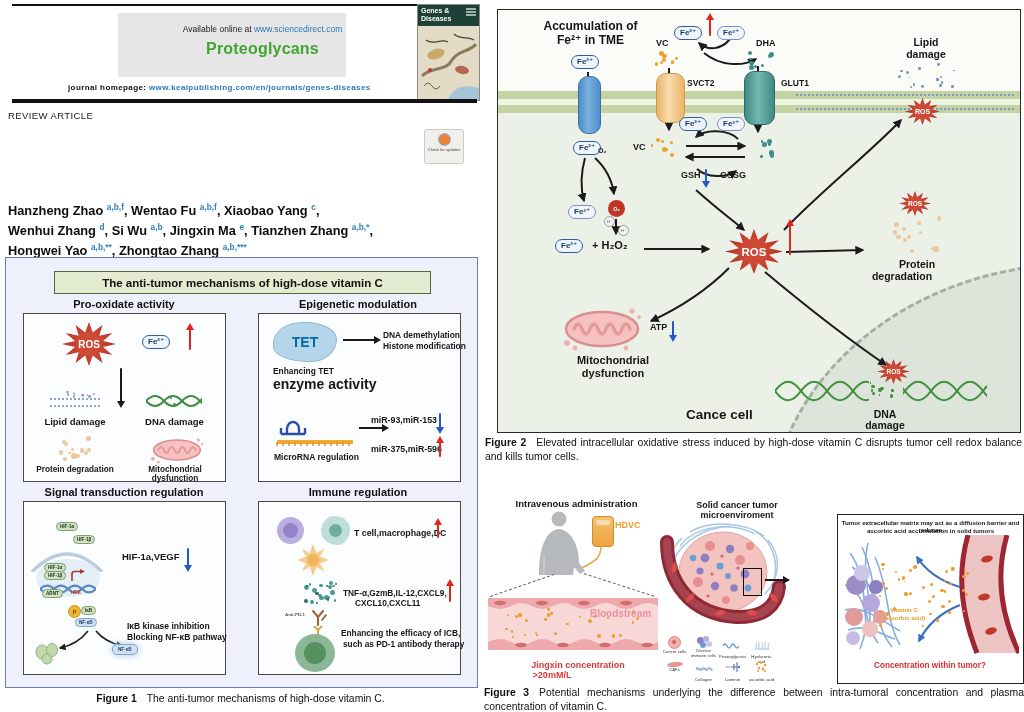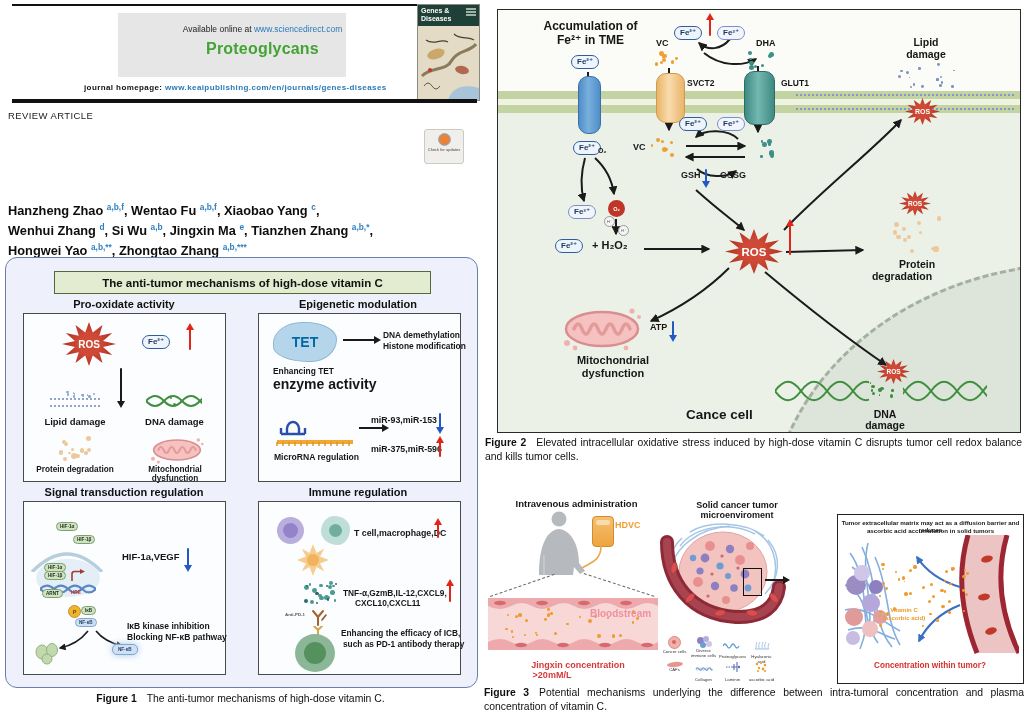--- a/index.html
+++ b/index.html
@@ -26,21 +26,21 @@
   .va.up{background:#e0251b}.va.up::after{top:-6px;border-bottom:7px solid #e0251b}
   .va.dn{background:#2458c4}.va.dn::after{bottom:-6px;border-top:7px solid #2458c4}
   .va.bk{background:#1a1a1a}.va.bk::after{bottom:-6px;border-top:7px solid #1a1a1a}
   .ha{position:absolute;height:2.2px;background:#1a1a1a}
   .ha::after{content:"";position:absolute;right:-6px;top:50%;transform:translateY(-50%);
              border-top:4px solid transparent;border-bottom:4px solid transparent;border-left:7px solid #1a1a1a}
   .dotline{position:absolute;height:0;border-top:2.2px dotted #8498c6}
   .dot{position:absolute;border-radius:50%}
   
   .fig1{position:absolute;left:5px;top:257px;width:471px;height:429px;background:#eef1fb;
-        border:1.6px solid #6b7fae;border-radius:12px}
+        border:1.6px solid #6b7fae;border-radius:0}
   .f1panel{position:absolute;background:#fcfdff;border:1.6px solid #4a4a4a}
   .f1title{position:absolute;font-weight:bold;font-size:11px;text-align:center;color:#111}
   
   .fig2{position:absolute;left:497px;top:9px;width:522px;height:422px;border:1.8px solid #2a2a2a;
         background:#fbfcf7;overflow:hidden}
   .f2svg{position:absolute;left:0;top:0;width:522px;height:422px;pointer-events:none}
   .transporter{position:absolute;border-radius:10px}
   .cellarc svg,.minisvg svg{display:block}
   
   .fig3{position:absolute;left:484px;top:478px;width:540px;height:204px}
@@ -66,21 +66,21 @@
   <div class="abs" style="left:12px;top:4px;width:465px;height:2px;background:#111"></div>
 
 
   <div class="abs" style="left:118px;top:13px;width:228px;height:64px;background:#e6e6e6">
     <div class="abs" style="left:0;top:11px;width:289px;text-align:center;font-size:8.5px;color:#222">
       <span>Available online at</span>
       <span class="hdr-link">www.sciencedirect.com</span>
     </div>
     <div class="abs" style="left:0;top:27px;width:289px;text-align:center;font-size:16px;font-weight:bold;color:#43a333;letter-spacing:0.2px">Proteoglycans</div>
   </div>
-  <div class="abs" style="left:84px;top:83px;font-size:8px;font-weight:bold;letter-spacing:0.4px">
+  <div class="abs" style="left:68px;top:83px;font-size:8px;font-weight:bold;letter-spacing:0.4px">
     <span style="color:#111">journal homepage:</span>
     <span class="hdr-link">www.keaipublishing.com/en/journals/genes-diseases</span>
   </div>
 
   <div class="abs" style="left:417px;top:4px;width:61px;height:95px;border:1px solid #8a8a82;background:#e3dbc6;overflow:hidden">
     <div class="abs" style="left:0;top:0;width:61px;height:21px;background:#1e4037"></div>
     <div class="abs" style="left:3px;top:2px;font-size:7px;font-weight:bold;color:#fff">Genes &amp;</div>
     <div class="abs" style="left:3px;top:10px;font-size:7px;font-weight:bold;color:#fff">Diseases</div>
     <div class="abs" style="left:48px;top:3px;width:10px;height:1.5px;background:#9fb3a8;box-shadow:0 3px 0 #9fb3a8,0 6px 0 #9fb3a8"></div>
     <div class="abs" style="left:0;top:21px;width:61px;height:74px">

